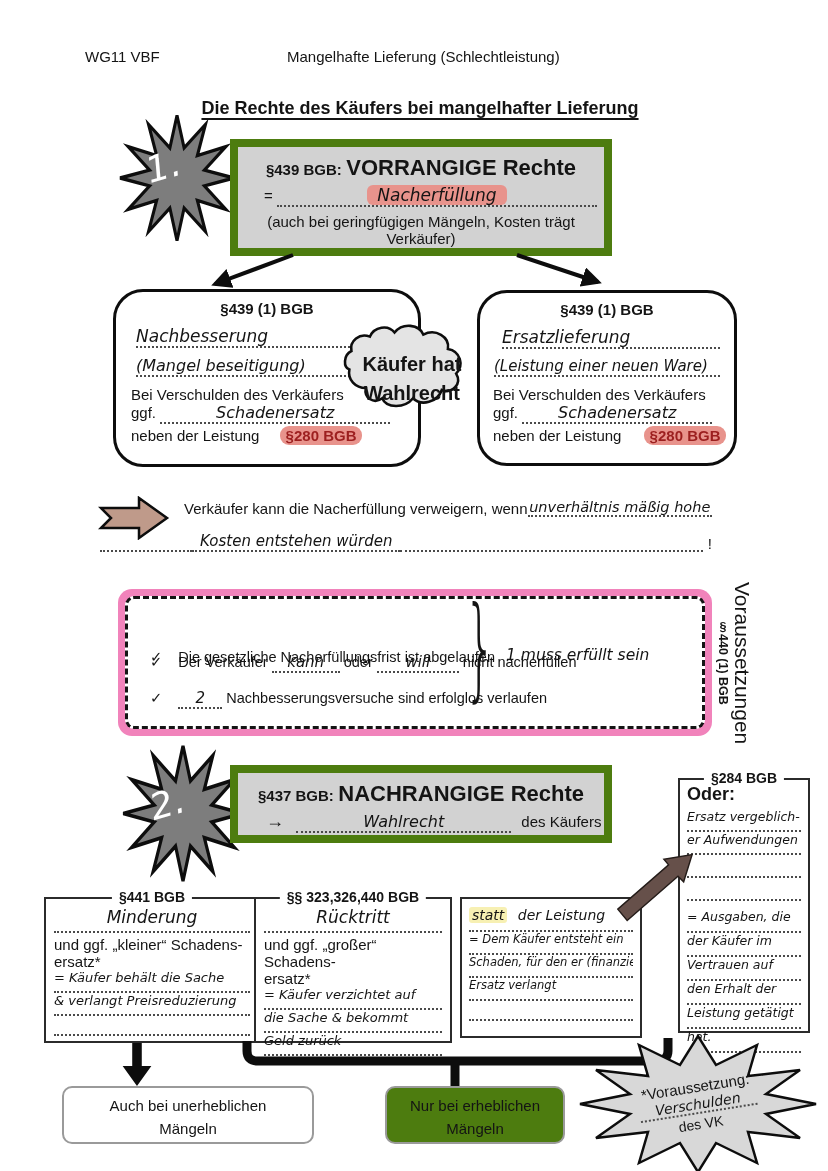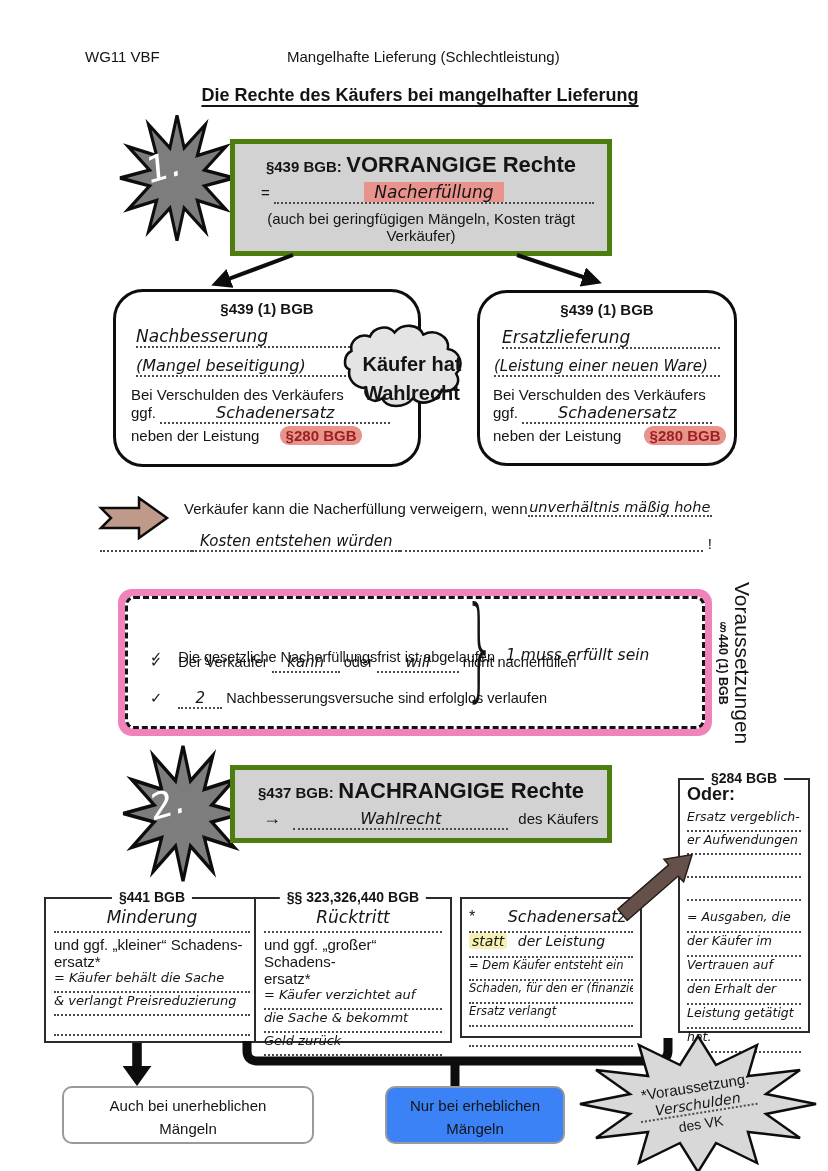--- a/index.html
+++ b/index.html
@@ -5,37 +5,37 @@
   html,body{margin:0;padding:0;background:#fff;}
   #canvas{position:relative;width:828px;height:1171px;background:#fff;
           font-family:"Liberation Sans",sans-serif;color:#141414;overflow:hidden;}
   .abs{position:absolute;}
   .hand{font-family:"DejaVu Sans",sans-serif;font-style:italic;}
   .dotted{border-bottom:2px dotted #4a4a4a;}
   .blank{display:inline-block;border-bottom:2px dotted #4a4a4a;text-align:center;vertical-align:baseline;}
   .legend{position:absolute;left:50%;transform:translateX(-50%);background:#fff;padding:0 7px;
           font-weight:bold;font-size:14px;white-space:nowrap;text-align:center;}
   .fieldbox{position:absolute;border:2px solid #2b2b2b;background:#fff;box-sizing:border-box;}
-  .graybox{position:absolute;background:#d2d2d2;border:5px solid #4d7c0f;box-sizing:border-box;}
+  .graybox{position:absolute;background:#d2d2d2;border:8px solid #4d7c0f;box-sizing:border-box;}
   .roundbox{position:absolute;background:#fff;border:3px solid #0d0d0d;border-radius:30px;box-sizing:border-box;}
-  .hl-red{background:#e8938c;border-radius:1px;padding:0 10px;}
+  .hl-red{background:#e8938c;border-radius:6px;padding:0 10px;}
   .ref-red{background:#e8938c;border-radius:9px;padding:1px 6px;color:#9c1f1f;font-weight:bold;}
   .hl-yellow{background:#f7f0b3;border-radius:3px;padding:0 3px;}
   .ctr{text-align:center;}
   .p15{font-size:15px;}
 </style>
 </head>
 <body>
 
 <div id="canvas">
 
   <div class="abs p15" style="left:85px;top:48px;">WG11 VBF</div>
   <div class="abs p15" style="left:287px;top:48px;">Mangelhafte Lieferung (Schlechtleistung)</div>
 
-  <div class="abs" style="left:170px;top:85px;width:500px;text-align:center;font-size:18px;font-weight:bold;text-decoration:underline;text-decoration-thickness:2px;text-underline-offset:4px;">Die Rechte des Käufers bei mangelhafter Lieferung</div>
+  <div class="abs" style="left:170px;top:98px;width:500px;text-align:center;font-size:18px;font-weight:bold;text-decoration:underline;text-decoration-thickness:2px;text-underline-offset:4px;">Die Rechte des Käufers bei mangelhafter Lieferung</div>
 
   <svg class="abs" style="left:116px;top:111px;" width="122" height="134" viewBox="0 0 120 120" preserveAspectRatio="none">
     <polygon points="116,60 87,67 108,88 80,80 88,108 67,87 60,116 53,87 32,108 40,80 12,88 33,67 4,60 33,53 12,32 40,40 32,12 53,33 60,4 67,33 88,12 80,40 108,32 87,53" fill="#7d7d7d" stroke="#0d0d0d" stroke-width="3"></polygon>
   </svg>
   <div class="abs hand" style="left:146px;top:146px;font-size:36px;color:#fff;transform:rotate(-16deg);">1.</div>
 
   <div class="graybox" style="left:230px;top:139px;width:382px;height:117px;">
     <div class="ctr" style="padding-top:8px;">
       <span style="font-size:15px;font-weight:bold;">§439 BGB:</span>
       <span style="font-size:22px;font-weight:bold;">VORRANGIGE Rechte</span>
@@ -190,24 +190,20 @@
       <div style="font-size:15px;margin-top:3px;">und ggf. „großer“ Schadens-</div>
       <div style="font-size:15px;">ersatz*</div>
       <div class="dotted hand" style="font-size:13px;height:21px;">= Käufer verzichtet auf</div>
       <div class="dotted hand" style="font-size:13px;height:21px;">die Sache &amp; bekommt</div>
       <div class="dotted hand" style="font-size:13px;height:21px;">Geld zurück</div>
     </div>
   </div>
 
   <div class="fieldbox" style="left:460px;top:897px;width:182px;height:141px;">
     <div style="padding:8px 7px 0 7px;">
-      <div class="dotted" style="height:24px;">
-        <span>*</span>
-        <span class="hand" style="font-size:16px;margin-left:28px;">Schadenersatz</span>
-      </div>
       <div class="dotted hand" style="font-size:14px;height:23px;">
         <span class="hl-yellow">statt</span>
         <span style="margin-left:6px;">der Leistung</span>
       </div>
       <div class="dotted hand" style="font-size:11.5px;height:21px;overflow:hidden;white-space:nowrap;">= Dem Käufer entsteht ein</div>
       <div class="dotted hand" style="font-size:11.5px;height:21px;overflow:hidden;white-space:nowrap;">Schaden, für den er (finanziellen)</div>
       <div class="dotted hand" style="font-size:11.5px;height:21px;overflow:hidden;white-space:nowrap;">Ersatz verlangt</div>
       <div class="dotted" style="height:18px;"></div>
     </div>
   </div>
@@ -222,21 +218,21 @@
 
   <svg class="abs" style="left:0;top:1030px;" width="828" height="70" viewBox="0 0 828 70">
     <path d="M247,11 L247,21 Q247,31 258,31 L656,31 Q668,31 668,21 L668,8" fill="none" stroke="#0d0d0d" stroke-width="9"></path>
     <path d="M455,31 L455,57" fill="none" stroke="#0d0d0d" stroke-width="9"></path>
   </svg>
 
   <div class="abs ctr" style="left:62px;top:1086px;width:252px;height:58px;border:2px solid #9a9a9a;border-radius:10px;background:#fff;font-size:15px;line-height:1.55;padding-top:6px;box-sizing:border-box;">
     <div>Auch bei unerheblichen</div>
     <div>Mängeln</div>
   </div>
-  <div class="abs ctr" style="left:385px;top:1086px;width:180px;height:58px;border:2px solid #9a9a9a;border-radius:10px;background:#3b82f6;font-size:15px;line-height:1.55;padding-top:6px;box-sizing:border-box;">
+  <div class="abs ctr" style="left:385px;top:1086px;width:180px;height:58px;border:2px solid #9a9a9a;border-radius:10px;background:#4d7c0f;font-size:15px;line-height:1.55;padding-top:6px;box-sizing:border-box;">
     <div>Nur bei erheblichen</div>
     <div>Mängeln</div>
   </div>
 
   <svg class="abs" style="left:578px;top:1032px;" width="240" height="140" viewBox="0 0 240 140">
     <polygon points="238,72 188,82 222,106 170,100 179,131 138,111 120,140 102,111 61,131 70,100 18,106 52,82 2,72 52,62 18,38 70,44 61,13 102,33 120,4 138,33 179,13 170,44 222,38 188,62" fill="#d8d8d8" stroke="#0d0d0d" stroke-width="2.5"></polygon>
   </svg>
   <div class="abs ctr" style="left:615px;top:1078px;width:166px;transform:rotate(-9deg);">
     <div style="font-size:15px;">*Voraussetzung:</div>
     <div class="hand dotted" style="font-size:14px;display:inline-block;padding:0 16px;">Verschulden</div>

